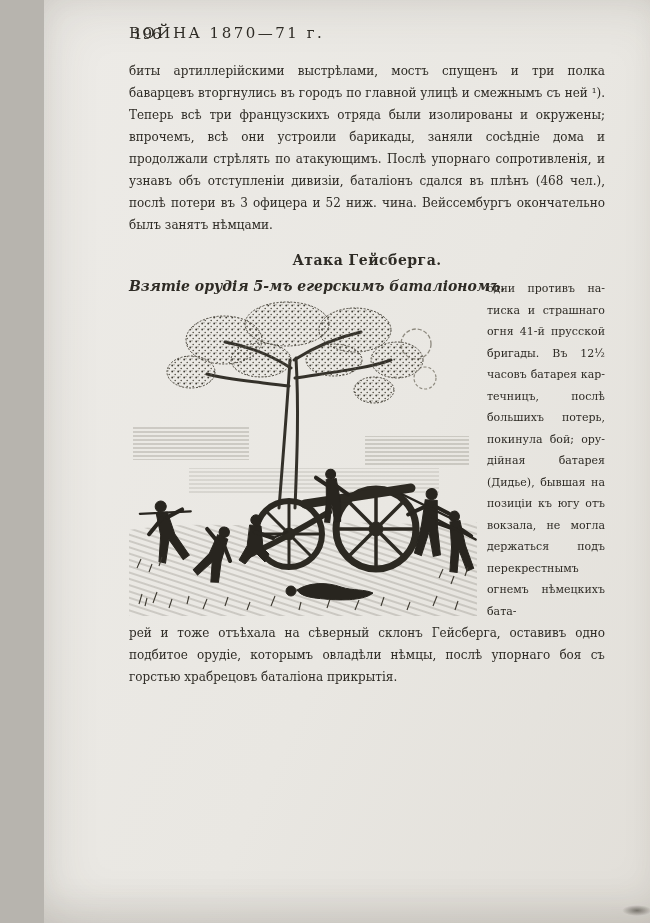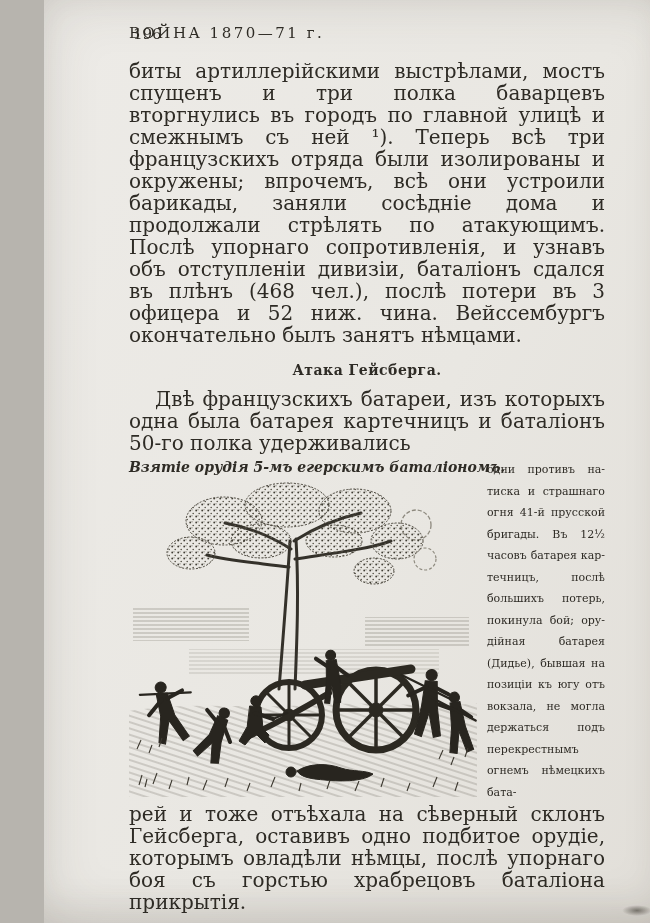--- a/index.html
+++ b/index.html
@@ -13,21 +13,21 @@
     width:634px;height:923px;position:relative;overflow:hidden;
     background:linear-gradient(115deg,#edebe7 0%,#e9e7e2 55%,#e1ded8 100%);
     box-shadow:inset 0 0 55px rgba(70,62,50,.15), inset -12px -14px 34px rgba(70,62,50,.10);
     padding:24px 73px 16px 85px;
     color:#2e2b25;
     margin-left:44px;
   }
   .header{position:relative;height:22px;margin-bottom:14px;font-size:15px;}
   .pagenum{position:absolute;left:4px;top:1px;}
   .running-title{display:block;text-align:left;letter-spacing:2.5px;}
-  .para{margin:0;text-align:justify;font-size:20px;line-height:22px;}
+  .para{margin:0;text-align:justify;font-size:12px;line-height:22px;}
   .indent{text-indent:26px;}
   .section-heading{font-size:14px;font-weight:bold;text-align:center;margin:16px 0 10px;letter-spacing:.5px;}
   .figure-row{display:flex;gap:10px;margin-top:5px;align-items:flex-start;}
   .figure-block{flex:0 0 348px;width:348px;}
   .figure-caption{font-size:14px;font-weight:bold;font-style:italic;margin:0 0 4px 0;white-space:nowrap;}
   .side-text{flex:1;text-align:justify;font-size:11px;line-height:21.5px;hyphens:manual;-webkit-hyphens:manual;}
   .smudge{position:absolute;right:26px;bottom:7px;width:30px;height:11px;border-radius:50%;
     background:radial-gradient(ellipse at center,rgba(45,40,32,.55),rgba(45,40,32,0) 70%);}
   svg{display:block;}
 </style>
@@ -39,21 +39,20 @@
   <div class="header">
     <span class="pagenum">196</span>
     <span class="running-title">ВОЙНА 1870—71 г.</span>
   </div>
 
   <p class="para">биты артиллерійскими выстрѣлами, мостъ спущенъ и три полка баварцевъ вторгнулись въ городъ по главной улицѣ и смежнымъ съ ней ¹). Теперь всѣ три французскихъ отряда были изолированы и окружены; впрочемъ, всѣ они устроили барикады, заняли сосѣдніе дома и продолжали стрѣлять по атакующимъ. Послѣ упорнаго сопротивленія, и узнавъ объ отступленіи дивизіи, баталіонъ сдался въ плѣнъ (468 чел.), послѣ потери въ 3 офицера и 52 ниж. чина. Вейссембургъ окончательно былъ занятъ нѣмцами.</p>
 
 
   <h2 class="section-heading">Атака Гейсберга.</h2>
 
-  <p class="para indent">Двѣ французскихъ батареи, изъ которыхъ одна была батарея картечницъ и баталіонъ 50-го полка удерживались</p>
 
   <div class="figure-row">
     <div class="figure-block">
       <div class="figure-caption">Взятіе орудія 5-мъ егерскимъ баталіономъ.</div>
 
       <svg width="348" height="318" viewBox="0 0 348 318" aria-hidden="true">
         <defs>
           <pattern id="leaf" width="6" height="6" patternUnits="userSpaceOnUse">
             <circle cx="1.2" cy="1.5" r="0.9" fill="#3f3c33"></circle>
             <circle cx="4.2" cy="4.5" r="0.8" fill="#555146"></circle>

